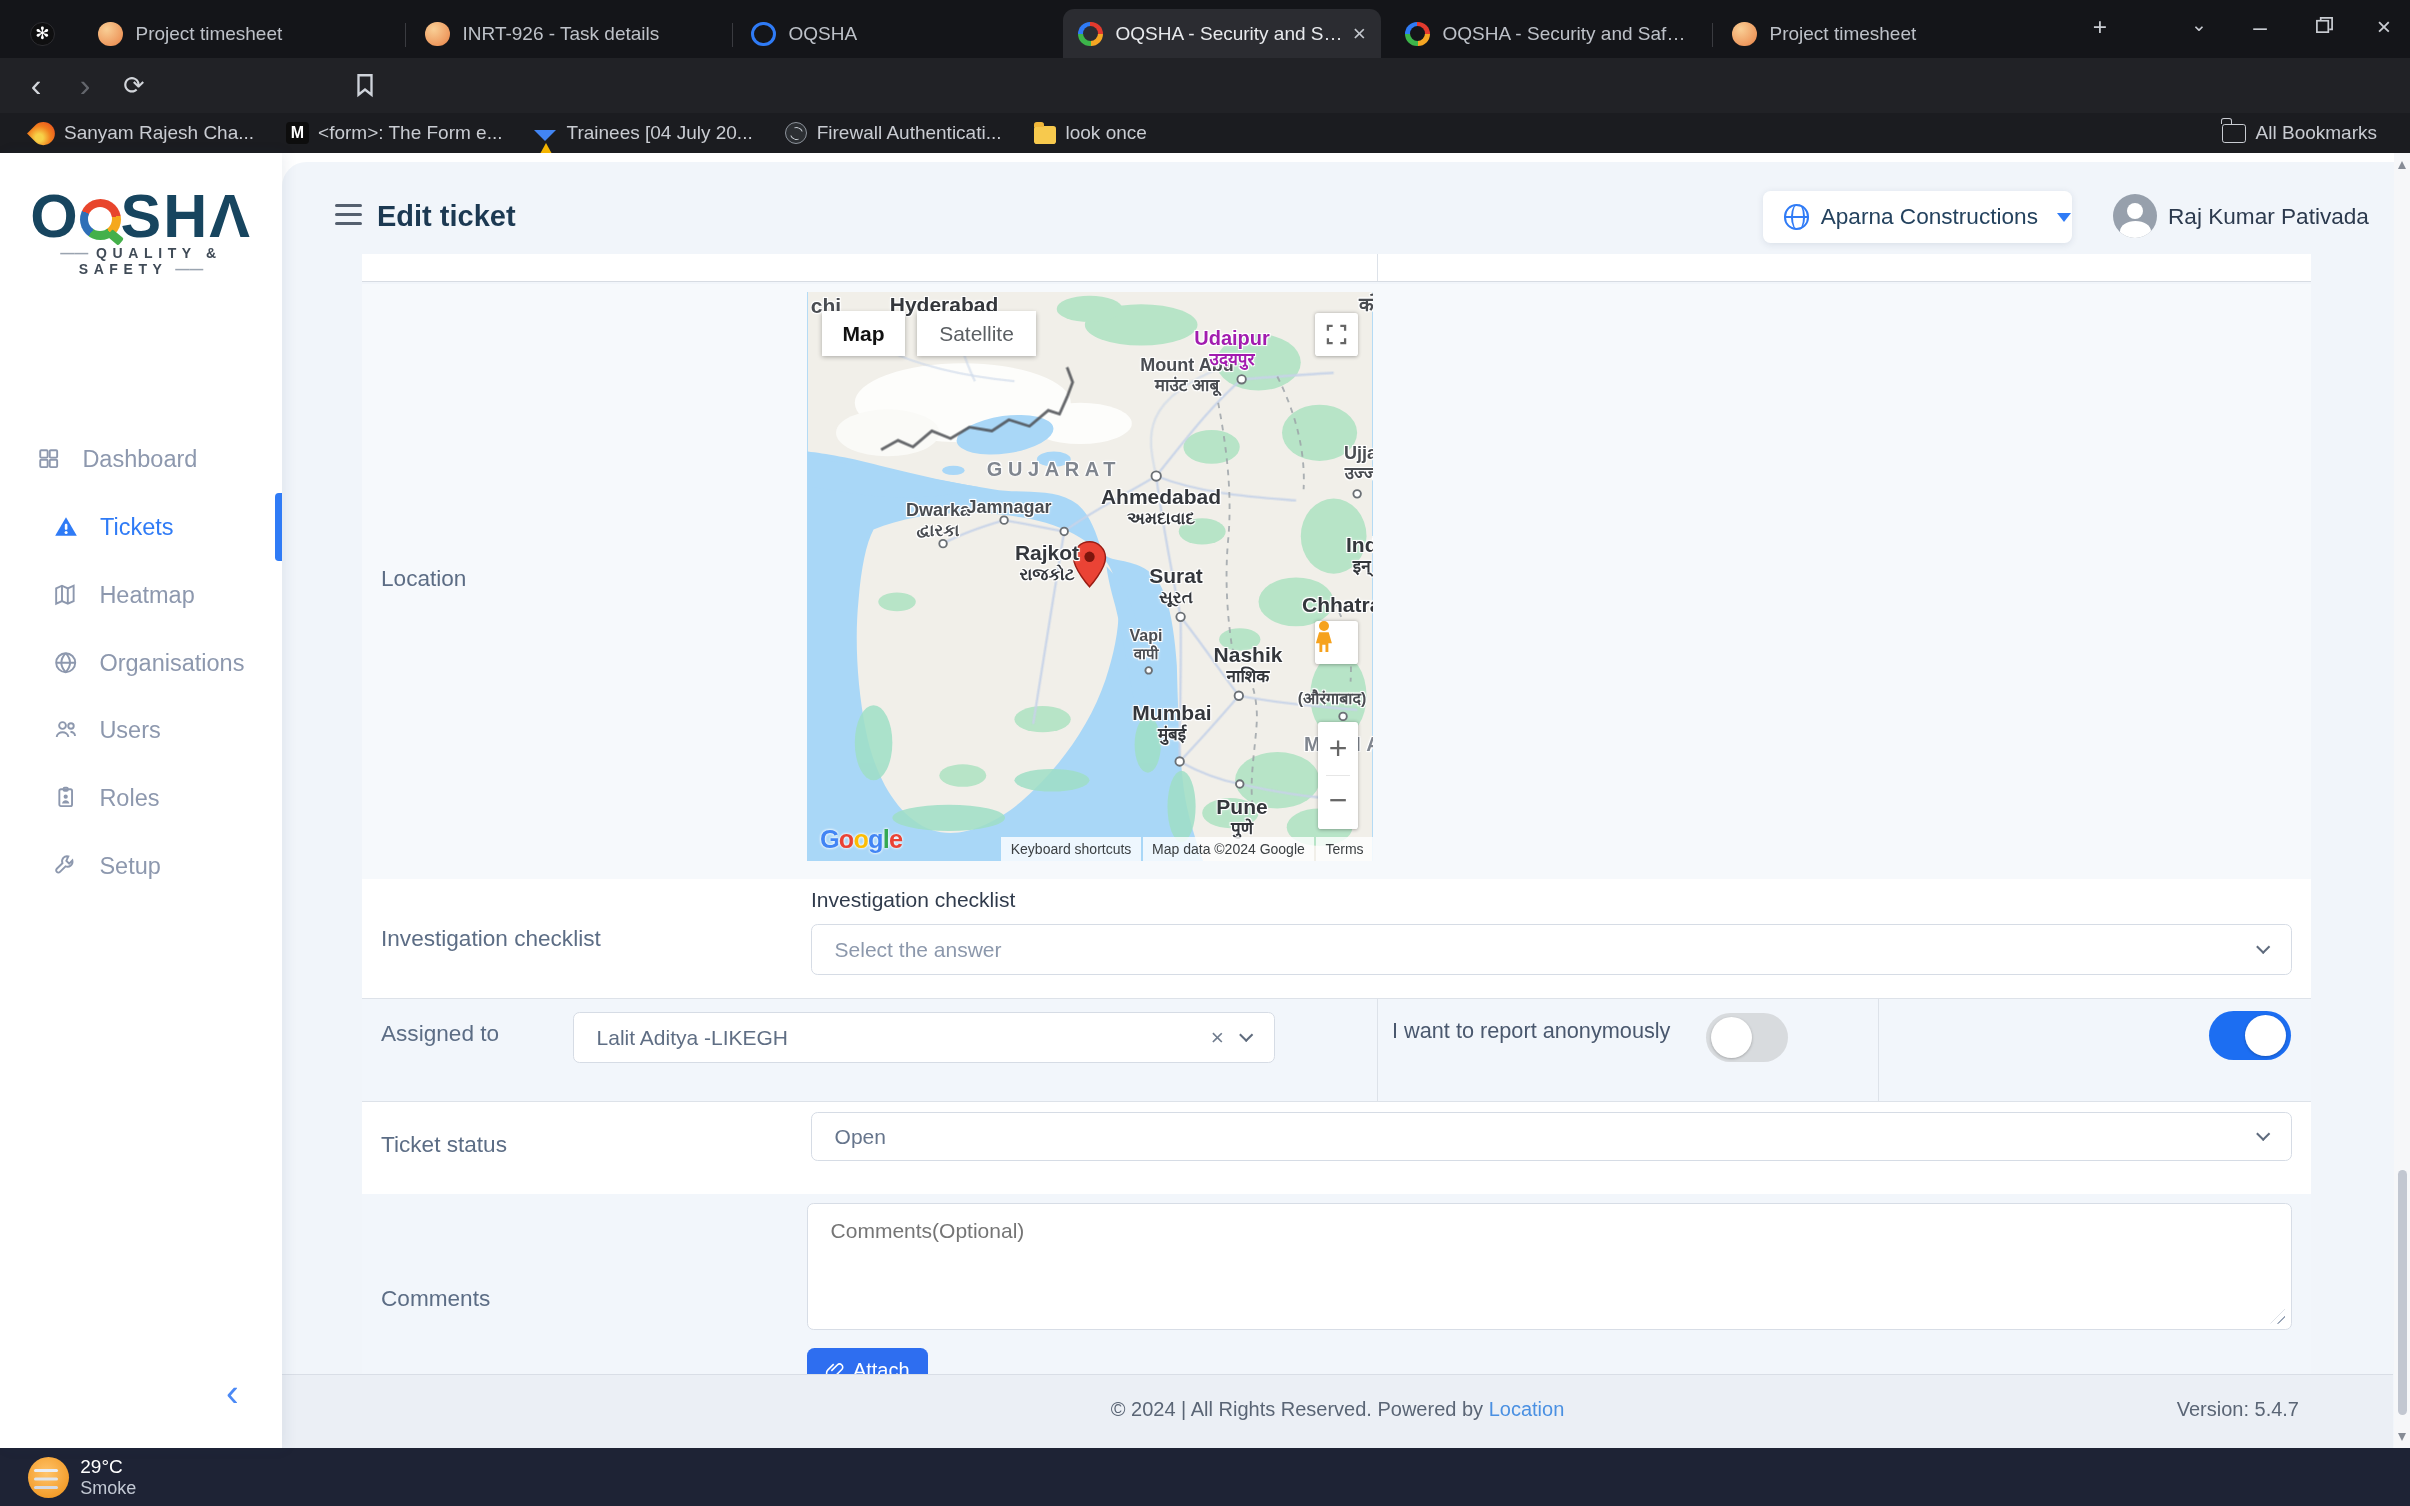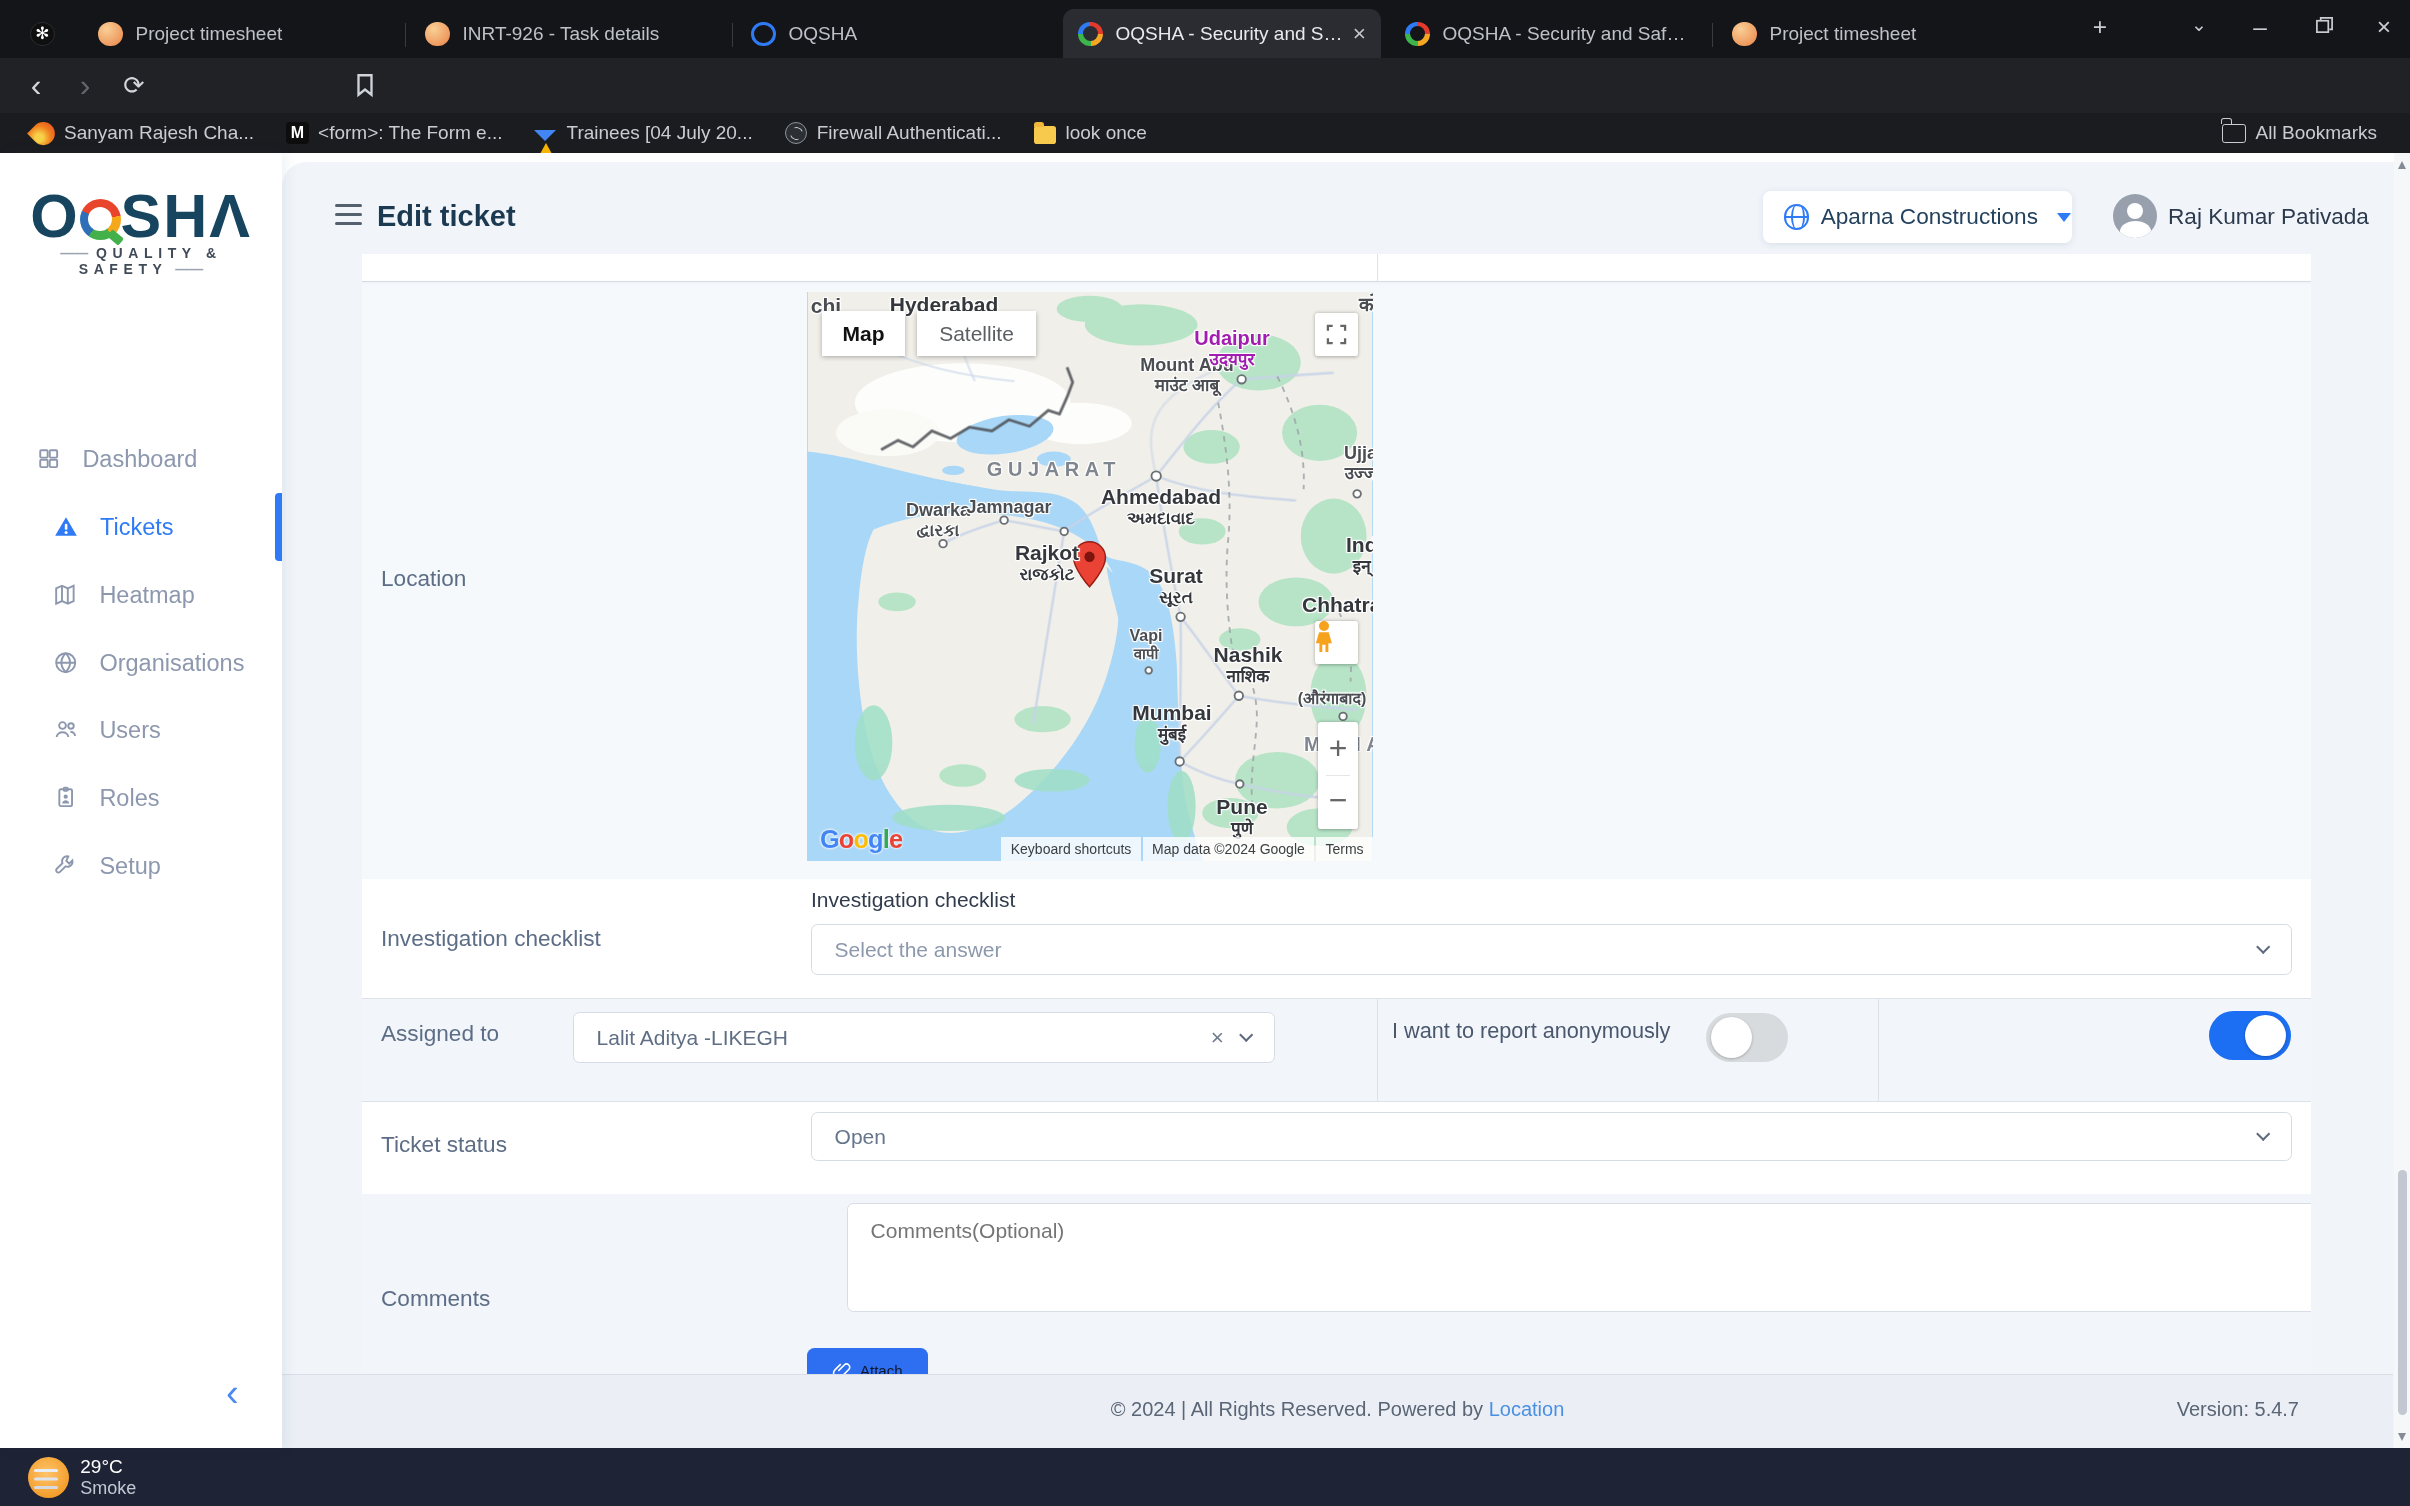--- a/index.html
+++ b/index.html
@@ -115,21 +115,21 @@
   .vdiv { position:absolute; top:0; bottom:0; width:1.4px; background:#dde2e9; }
   .selectbox { position:absolute; background:#fff; border:1.4px solid #d6dce5; border-radius:6.6px;
     display:flex; align-items:center; font-size:21px; color:#8c98ac; padding:0 22.6px; }
   .chev { width:10.4px; height:10.4px; border-right:2.1px solid #5f6b7d; border-bottom:2.1px solid #5f6b7d;
     transform:rotate(45deg); margin-left:auto; margin-top:-5.6px; flex:none; }
   .switch { position:absolute; width:82px; height:49px; border-radius:24.5px; background:#d8dbde; }
   .switch .knob { position:absolute; top:3.8px; left:4.7px; width:41px; height:41px; border-radius:50%; background:#fff; box-shadow:0 0.9px 2.8px rgba(0,0,0,.25); }
   .switch.on { background:#1c6ef2; }
   .switch.on .knob { left:auto; right:4.7px; }
   #attachbtn { position:absolute; left:807px; top:1348px; width:121px; height:45px; background:#2e6ef0;
-    border-radius:7.5px; color:#0f172a; font-size:15px; display:flex; align-items:center; justify-content:center; gap:8.5px; }
+    border-radius:7.5px; color:#ffffff; font-size:20px; display:flex; align-items:center; justify-content:center; gap:8.5px; }
   .resizer { position:absolute; right:5.6px; bottom:5.6px; width:15px; height:15px;
     background:repeating-linear-gradient(135deg, transparent 0 3.8px, #9aa6b8 3.8px 5.6px); clip-path:polygon(100% 0,100% 100%,0 100%); }
 
   
   #appfooter { position:absolute; left:282px; top:1374px; width:2111px; height:74px; background:#ebeff5; border-top:1.4px solid #d9dee6; }
   #appfooter .center { position:absolute; left:0; right:0; top:22.6px; text-align:center; font-size:20px; color:#5a6575; }
   #appfooter a { color:#4a90e2; text-decoration:none; }
   #version { position:absolute; right:94px; top:22.6px; font-size:20px; color:#5a6575; }
 
   
@@ -466,21 +466,21 @@
   <div class="row" id="row-status">
     <span class="rowlabel abs" style="left:19px;top:30px;">Ticket status</span>
     <div class="selectbox" style="left:449px;top:10.4px;width:1481px;height:49px;color:#66758c;">
       <span>Open</span>
       <span class="chev"></span>
     </div>
   </div>
 
   <div class="row" id="row-comments">
     <span class="rowlabel abs" style="left:19px;top:92px;">Comments</span>
-    <div class="abs" style="left:445px;top:9.4px;width:1485px;height:109px;background:#fff;border:1.4px solid #d7dde6;border-radius:6.6px;margin-left:40px;">
+    <div class="abs" style="left:445px;top:9.4px;width:1485px;height:127px;background:#fff;border:1.4px solid #d7dde6;border-radius:6.6px;">
       <textarea style="position: absolute; inset: 0px; border: none; outline: none; resize: none; background: transparent; font-family: &quot;Liberation Sans&quot;, sans-serif; font-size: 21px; color: rgb(60, 74, 94); padding: 15px 22.6px;" placeholder="Comments(Optional)"></textarea>
       <span class="resizer"></span>
     </div>
   </div>
   <div id="attachbtn">
     <svg width="19" height="19" viewBox="0 0 24 24">
         <path d="M8 12.5 15.5 5a4 4 0 0 1 5.7 5.7l-9 9a6 6 0 0 1-8.5-8.5L11 4" fill="none" stroke="#fff" stroke-width="2"></path>
       </svg>
     <span>Attach</span>
   </div>

